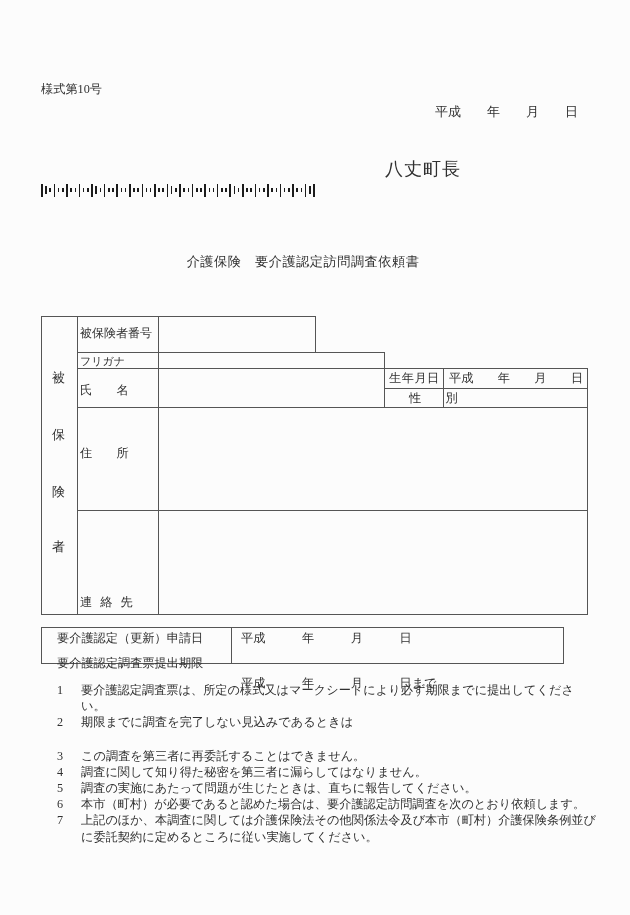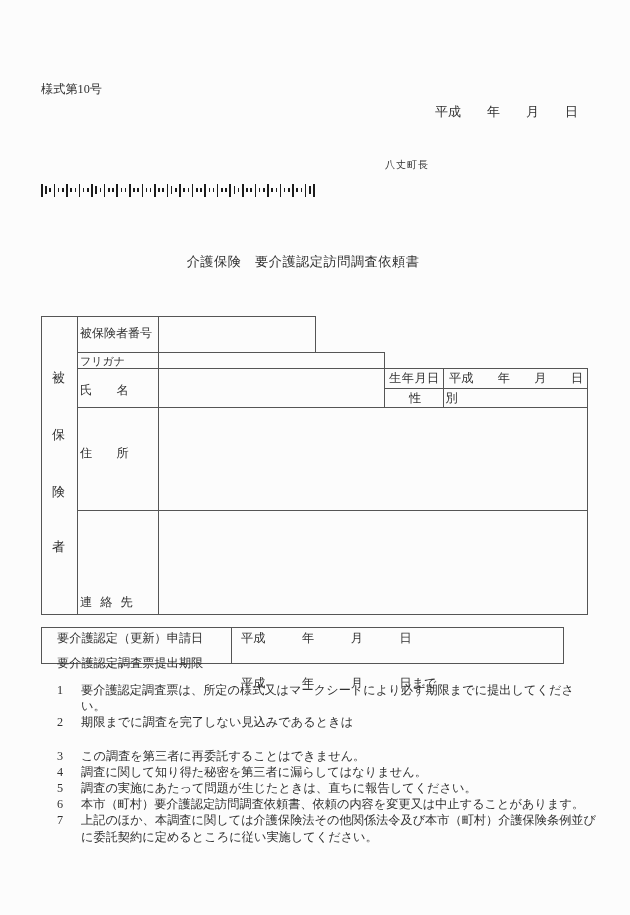--- a/index.html
+++ b/index.html
@@ -42,21 +42,21 @@
   .contact-spacing{word-spacing:5px;margin-top:48px;}
   .blank-field{position:absolute;}
 </style>
 </head>
 <body>
 
 <div class="page">
 
   <div class="abs fs12" style="left:41px;top:82px;">様式第10号</div>
   <div class="abs fs13" style="left:435px;top:105px;">平成　　年　　月　　日</div>
-  <div class="abs" style="left:385px;top:159px;font-size:10px;letter-spacing:1px;">八丈町長</div>
+  <div class="abs" style="left:385px;top:159px;font-size:18px;letter-spacing:1px;">八丈町長</div>
 
   <div class="barcode" style="left:41px;top:183px;">
       <i class="bar L"></i>
       <i class="bar m"></i>
       <i class="bar s"></i>
       <i class="bar L"></i>
       <i class="bar s"></i>
       <i class="bar s"></i>
       <i class="bar L"></i>
       <i class="bar s"></i>
@@ -182,21 +182,21 @@
     <div class="note-row">
       <span class="note-num">4</span>
       <span class="note-text">調査に関して知り得た秘密を第三者に漏らしてはなりません。</span>
     </div>
     <div class="note-row">
       <span class="note-num">5</span>
       <span class="note-text">調査の実施にあたって問題が生じたときは、直ちに報告してください。</span>
     </div>
     <div class="note-row">
       <span class="note-num">6</span>
-      <span class="note-text">本市（町村）要介護認定訪問調査依頼書、依頼の内容を変更又は中止することがあります。</span>
+      <span class="note-text">本市（町村）が必要であると認めた場合は、要介護認定訪問調査を次のとおり依頼します。</span>
     </div>
     <div class="note-row">
       <span class="note-num">7</span>
       <span class="note-text">上記のほか、本調査に関しては介護保険法その他関係法令及び本市（町村）介護保険条例並びに委託契約に定めるところに従い実施してください。</span>
     </div>
   </div>
 
 </div>
 
 </body></html>

